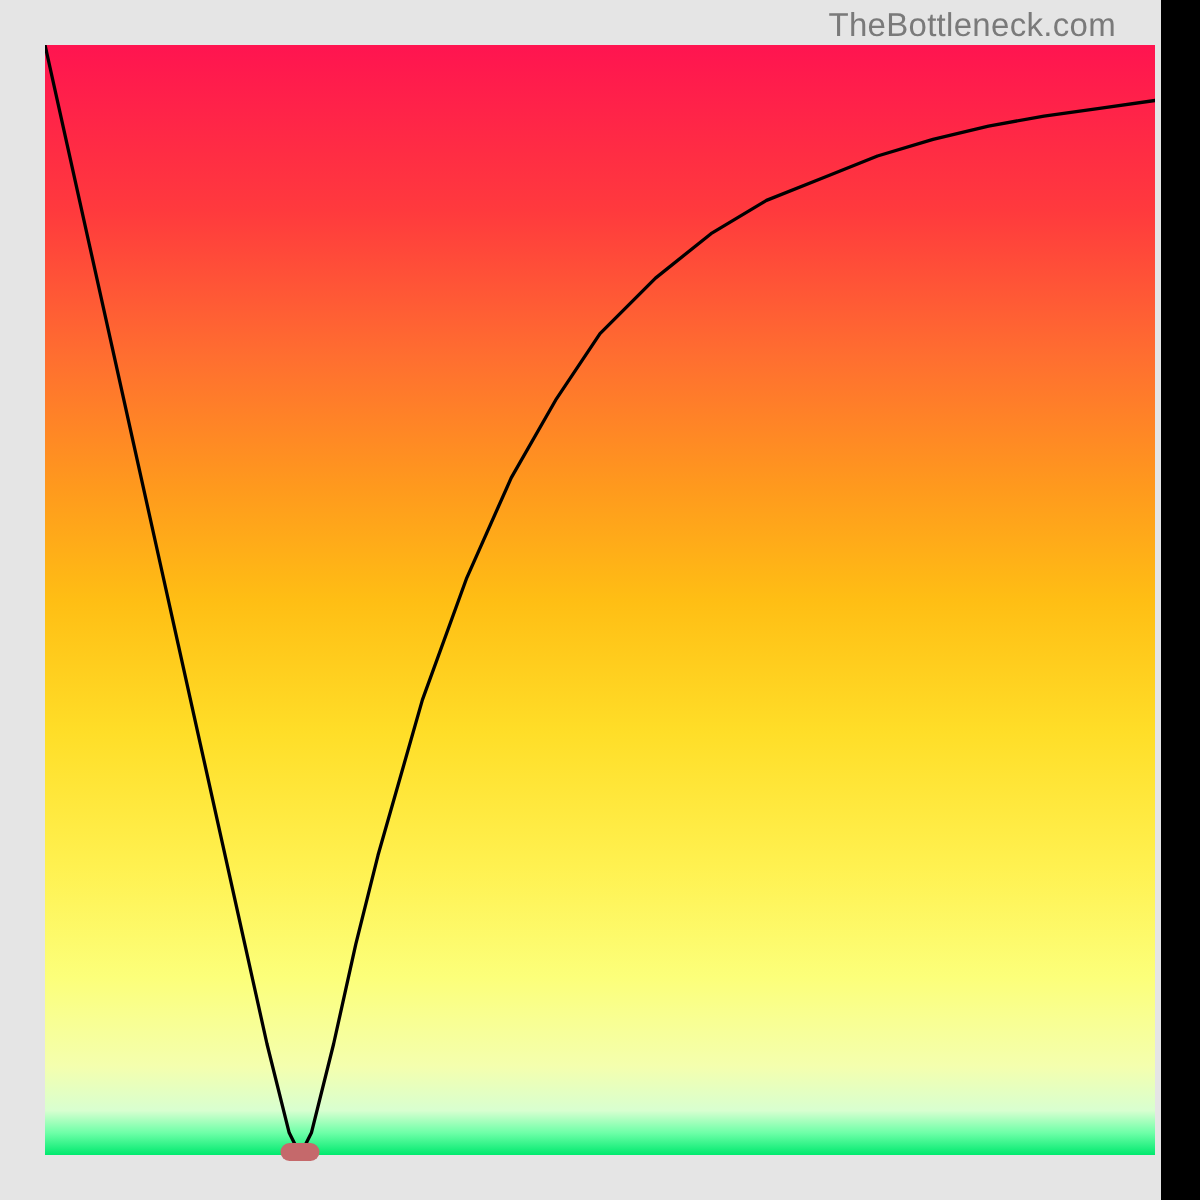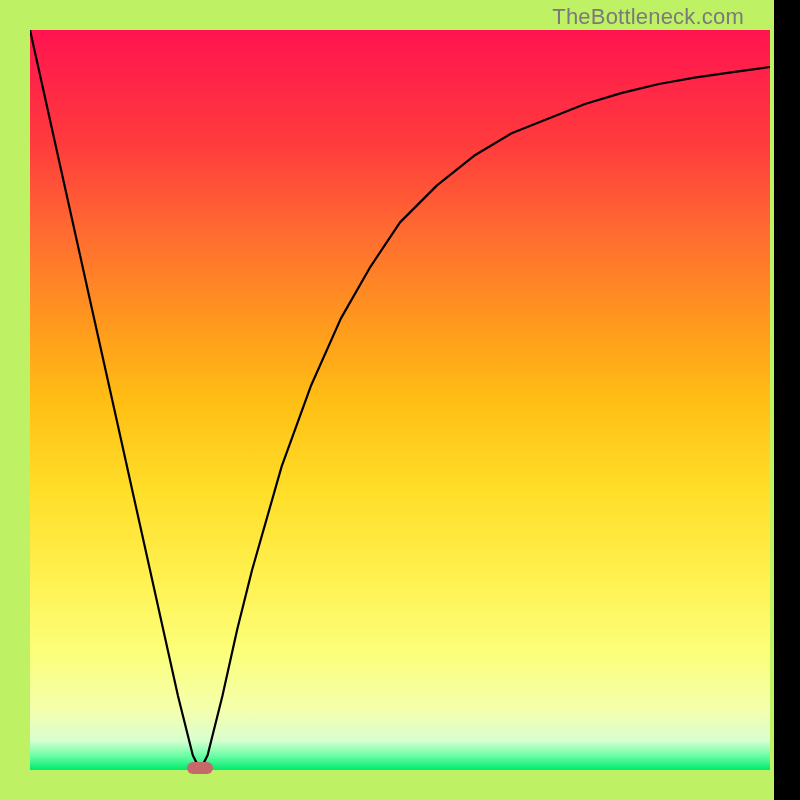--- a/index.html
+++ b/index.html
@@ -10,21 +10,21 @@
     background: #000;
     overflow: hidden;
     font-family: Arial, Helvetica, sans-serif;
   }
   .frame {
     position: absolute;
     top: 0;
     left: 0;
     width: 774px;
     height: 800px;
-    background: #bef264;
+    background: #e5e5e5;
   }
   .plot {
     position: absolute;
     top: 30px;
     left: 30px;
     width: 740px;
     height: 740px;
     background: linear-gradient(to bottom,
       #ff1450 0%,
       #ff3a3d 15%,

